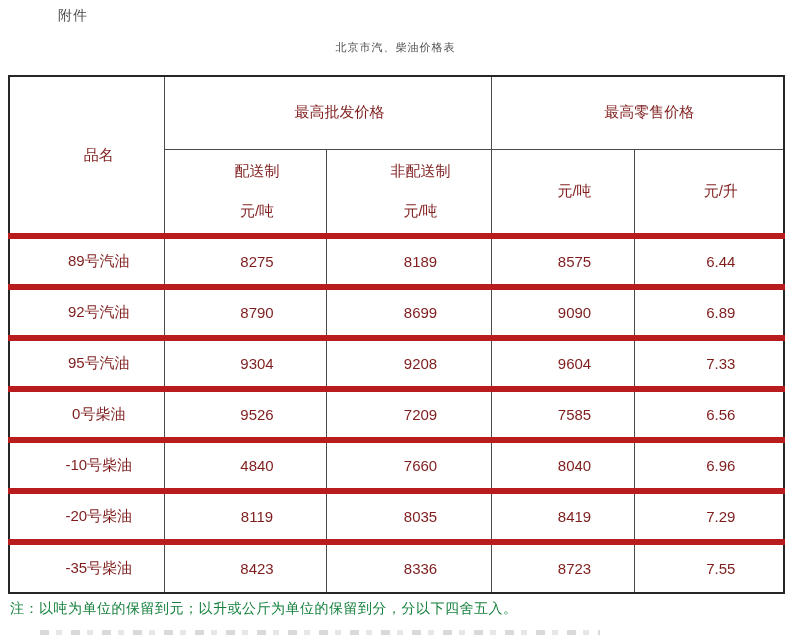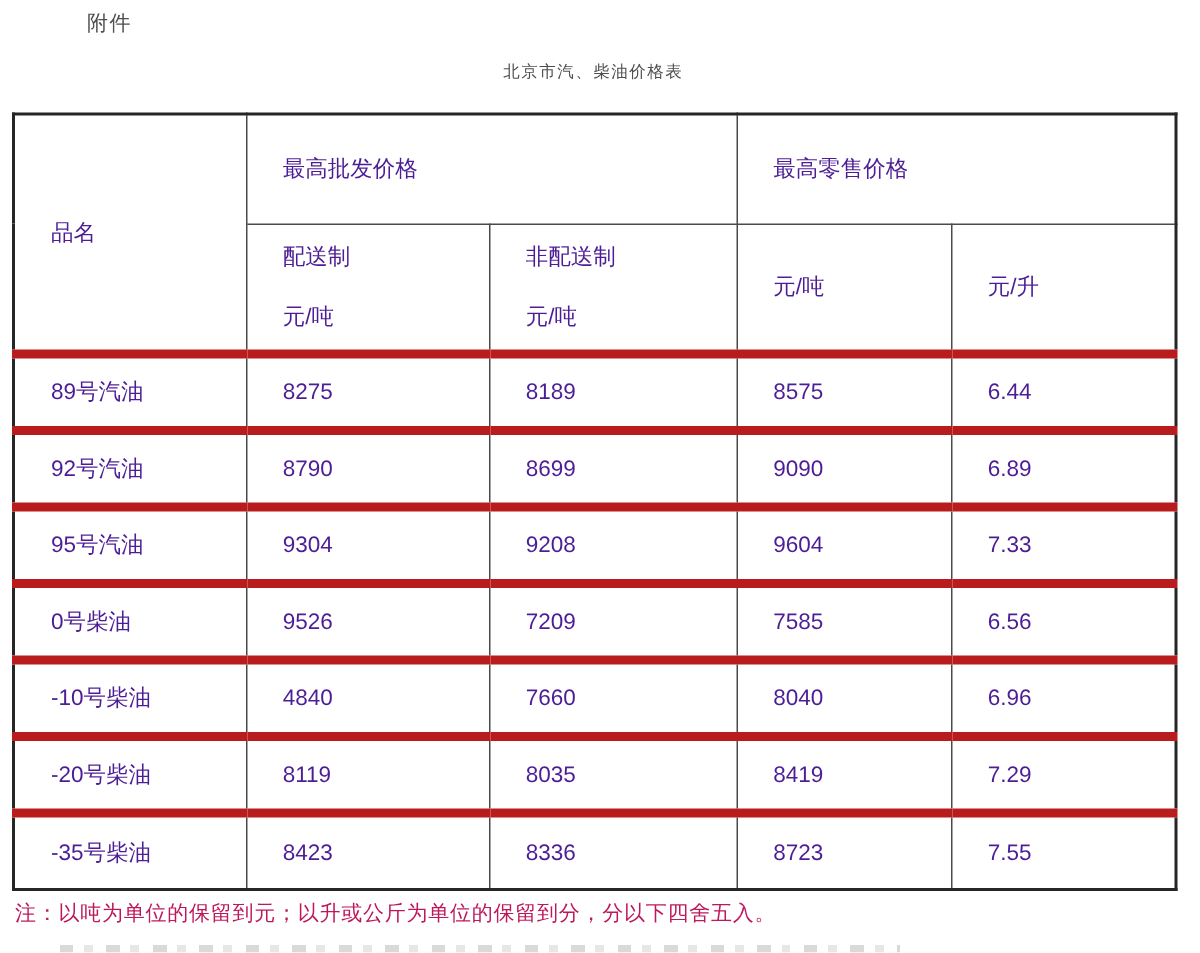--- a/index.html
+++ b/index.html
@@ -26,37 +26,38 @@
   }
   table.price-table {
     position: absolute;
     left: 8px; top: 75px;
     width: 775px;
     border-collapse: collapse;
     table-layout: fixed;
   }
   table.price-table td {
     border: 1px solid #4a4a4a;
+    text-align: center;
     vertical-align: middle;
     font-size: 15px;
-    color: #4c1d95;
+    color: #7f1d1d;
     padding-left: 24px;
   }
   table.price-table { border: 2px solid #262626; }
   tr.group-row td { height: 73px; }
   tr.sub-row td { height: 87px; border-bottom: 1px solid #4a4a4a; }
   tr.data-row td { height: 51px; border-top: 6px solid #b91c1c; }
   tr.data-row td:first-child,
   tr.sub-row td, tr.group-row td { border-left: 1px solid #333333; }
   .two-line .l2 { margin-top: 21px; }
   .note {
     position: absolute;
     left: 10px; top: 600px;
     font-size: 14px;
-    color: #be185d;
+    color: #15803d;
     letter-spacing: 0.5px;
   }
   .clipped-remnant {
     position: absolute;
     left: 40px; top: 630px;
     width: 560px; height: 5px;
     background: repeating-linear-gradient(
       90deg,
       rgba(120,120,120,0.28) 0 9px,
       rgba(255,255,255,0) 9px 16px,

